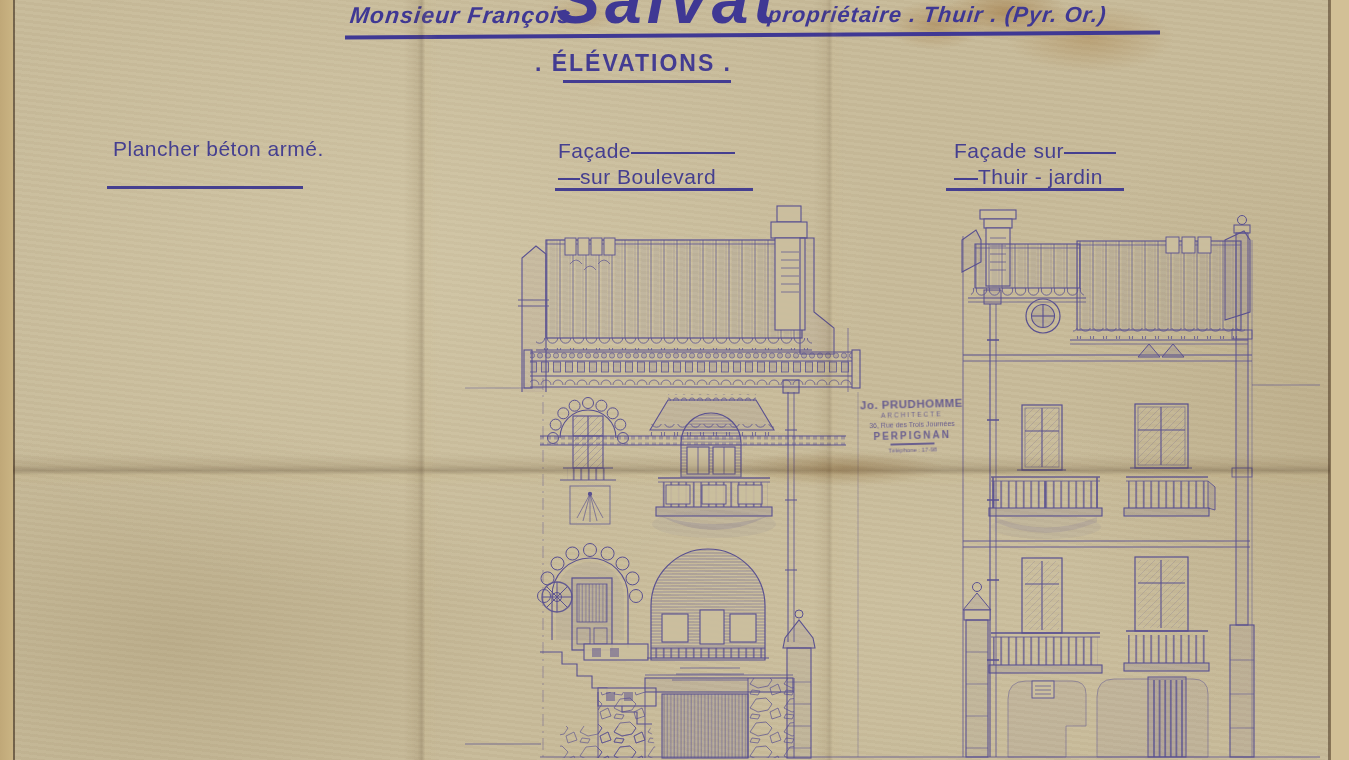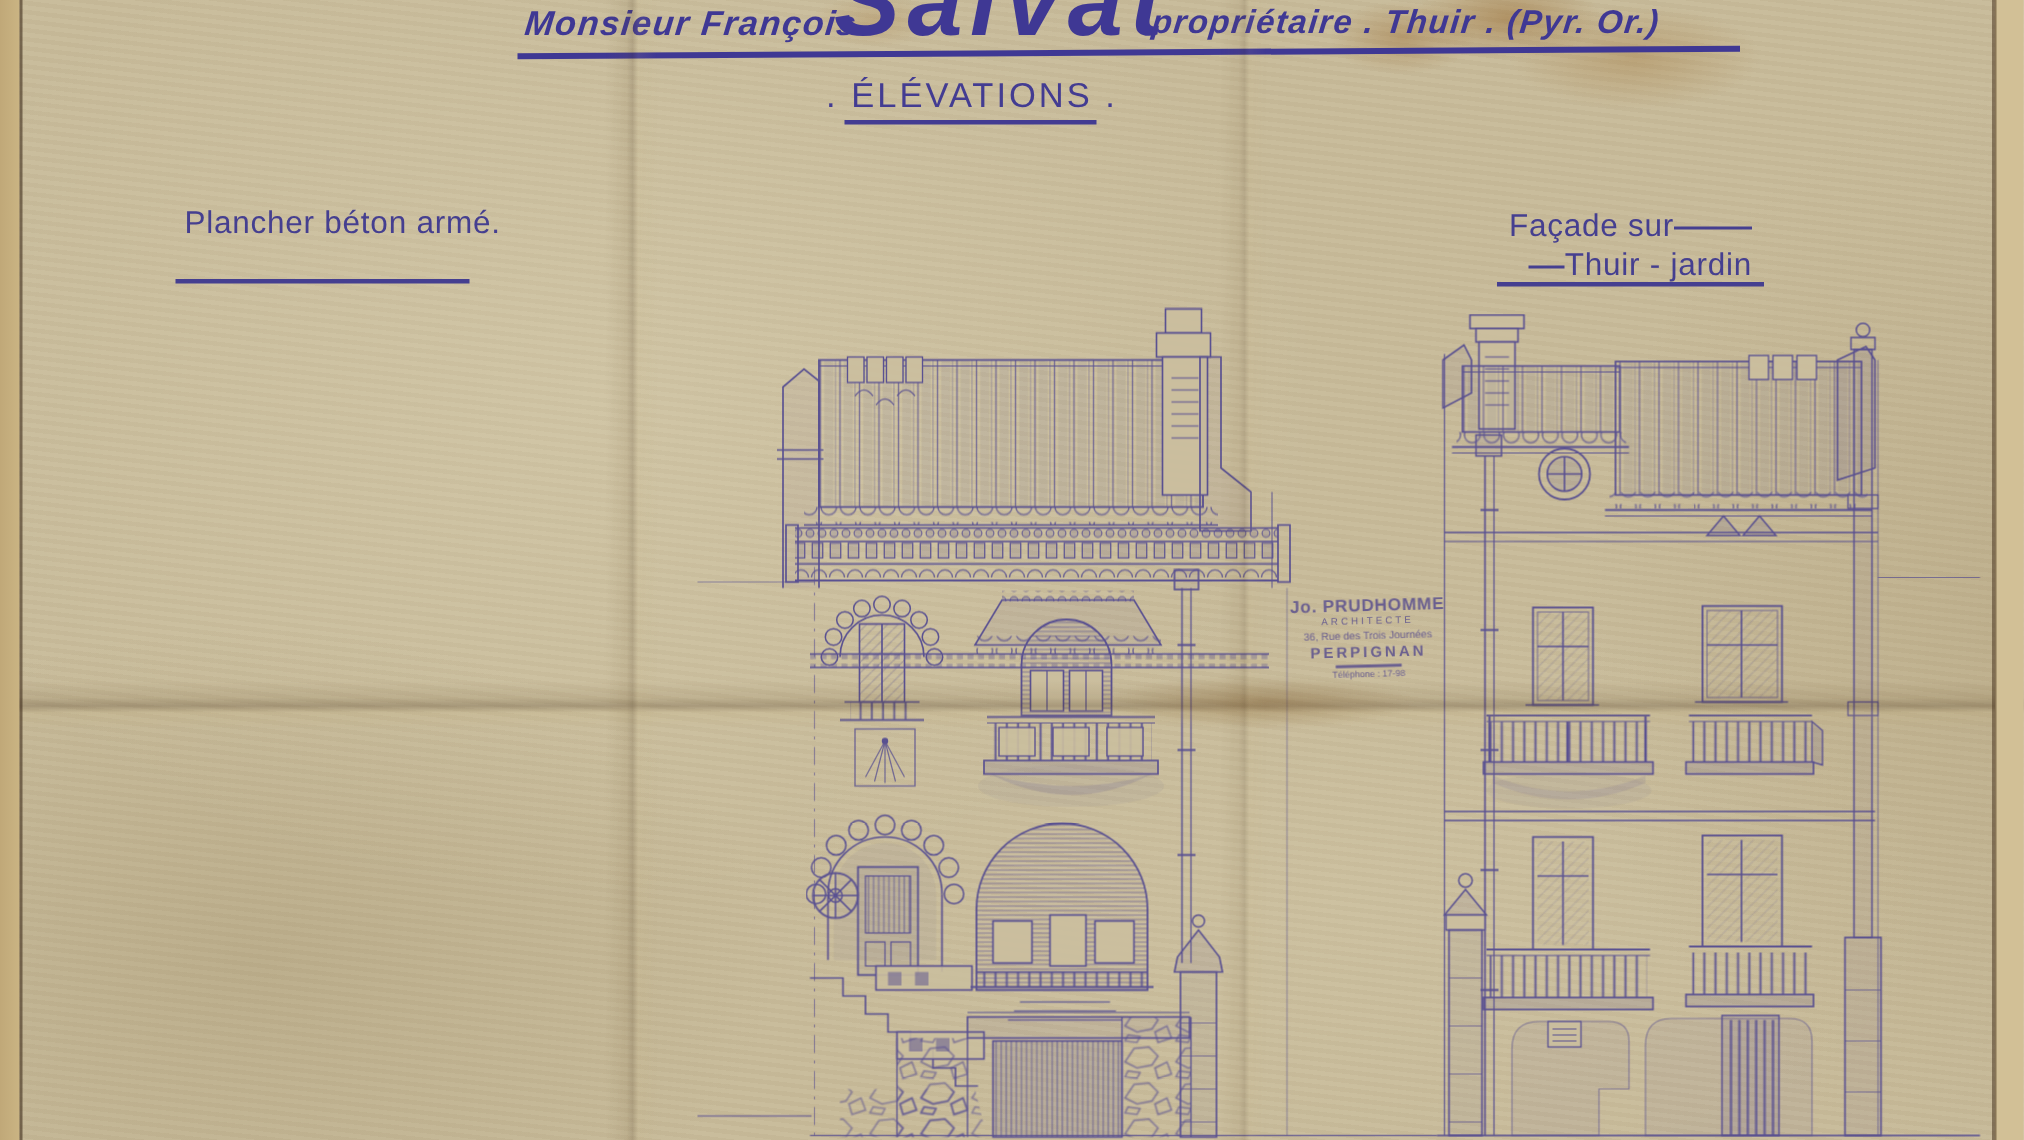--- a/index.html
+++ b/index.html
@@ -30,21 +30,21 @@
   .crease-h{left:0;right:0;top:454px;height:32px;z-index:5;
     background:linear-gradient(180deg,rgba(105,80,45,0),rgba(105,80,45,.13) 35%,rgba(75,55,30,.28) 52%,rgba(195,175,125,.16) 66%,rgba(105,80,45,0));}
   .crease-stain{left:735px;top:450px;width:210px;height:36px;z-index:5;
     background:radial-gradient(closest-side,rgba(125,88,40,.35),rgba(125,88,40,0));}
   
   .ink{color:#3f3894;}
   .title-prefix{left:350px;top:2px;font-size:23px;font-style:italic;font-weight:bold;letter-spacing:1px;transform:skewX(-6deg);z-index:4;}
   .title-name{left:556px;top:-38px;font-size:66px;font-style:italic;font-weight:bold;letter-spacing:5px;z-index:4;}
   .title-suffix{left:768px;top:2px;font-size:22px;font-style:italic;font-weight:bold;letter-spacing:1px;transform:skewX(-6deg);z-index:4;}
   .title-underline{left:345px;top:33px;width:815px;height:3.5px;background:#3f3894;transform:rotate(-0.35deg);z-index:4;}
-  .heading{left:548px;top:50px;width:200px;font-size:23px;letter-spacing:2px;font-weight:normal;text-align:center;z-index:4;color:#433c92;}
+  .heading{left:532px;top:50px;width:200px;font-size:23px;letter-spacing:2px;font-weight:bold;text-align:right;z-index:4;color:#433c92;}
   .heading-underline{left:563px;top:80px;width:168px;height:2.5px;background:#433c92;z-index:4;}
   .label{position:absolute;font-size:21px;letter-spacing:.5px;color:#453f90;line-height:26px;z-index:4;}
   .fill-line{display:inline-block;height:2px;background:#453f90;vertical-align:4px;}
   .label-underline{position:absolute;height:2.5px;background:#453f90;}
   
   .stamp{left:851px;top:398px;width:122px;text-align:center;color:#5a4f8e;transform:rotate(-1.5deg);opacity:.85;z-index:4;}
   .stamp .s-name{font-size:11.5px;font-weight:bold;letter-spacing:.5px;}
   .stamp .s-role{font-size:6.5px;letter-spacing:2px;margin-top:1px;}
   .stamp .s-addr{font-size:7px;margin-top:3px;}
   .stamp .s-city{font-size:10px;font-weight:bold;letter-spacing:2px;margin-top:2px;}
@@ -58,27 +58,32 @@
 <div class="sheet">
 
   <div class="layer ink title-prefix">Monsieur François</div>
   <div class="layer ink title-name">Salvat</div>
   <div class="layer ink title-suffix">propriétaire . Thuir . (Pyr. Or.)</div>
   <div class="layer title-underline"></div>
 
   <div class="layer heading">. ÉLÉVATIONS .</div>
   <div class="layer heading-underline"></div>
 
-  <div class="label" style="left:123px;top:136px;">
+  <div class="label" style="left:113px;top:136px;">
     <div><span>Plancher béton armé.</span></div>
     <div class="label-underline" style="left:-6px;top:50px;width:196px;"></div>
   </div>
 
-
-  <div class="label" style="left:1006px;top:138px;text-align:right;">
+  <div class="label" style="left:558px;top:138px;">
+    <div><span>Façade</span><span class="fill-line" style="width:104px;"></span></div>
+    <div><span class="fill-line" style="width:22px;"></span><span>sur Boulevard</span></div>
+    <div class="label-underline" style="left:-3px;top:50px;width:198px;"></div>
+  </div>
+
+  <div class="label" style="left:954px;top:138px;">
     <div><span>Façade sur</span><span class="fill-line" style="width:52px;"></span></div>
     <div><span class="fill-line" style="width:24px;"></span><span>Thuir - jardin</span></div>
     <div class="label-underline" style="left:-8px;top:50px;width:178px;"></div>
   </div>
 
   <div class="layer stamp">
     <div class="s-name">Jo. PRUDHOMME</div>
     <div class="s-role">ARCHITECTE</div>
     <div class="s-addr">36, Rue des Trois Journées</div>
     <div class="s-city">PERPIGNAN</div>

